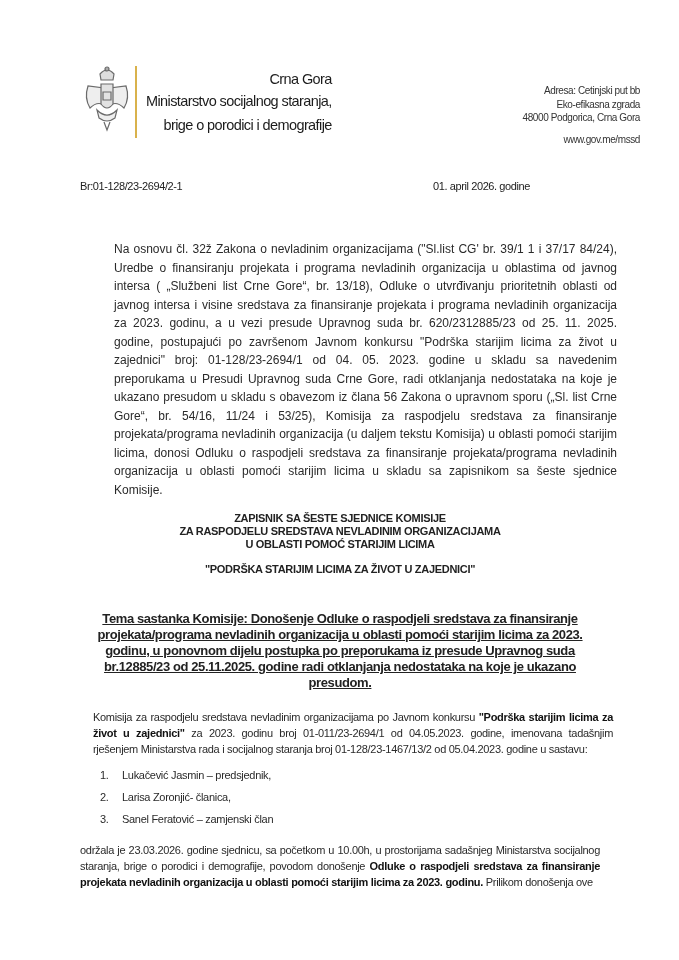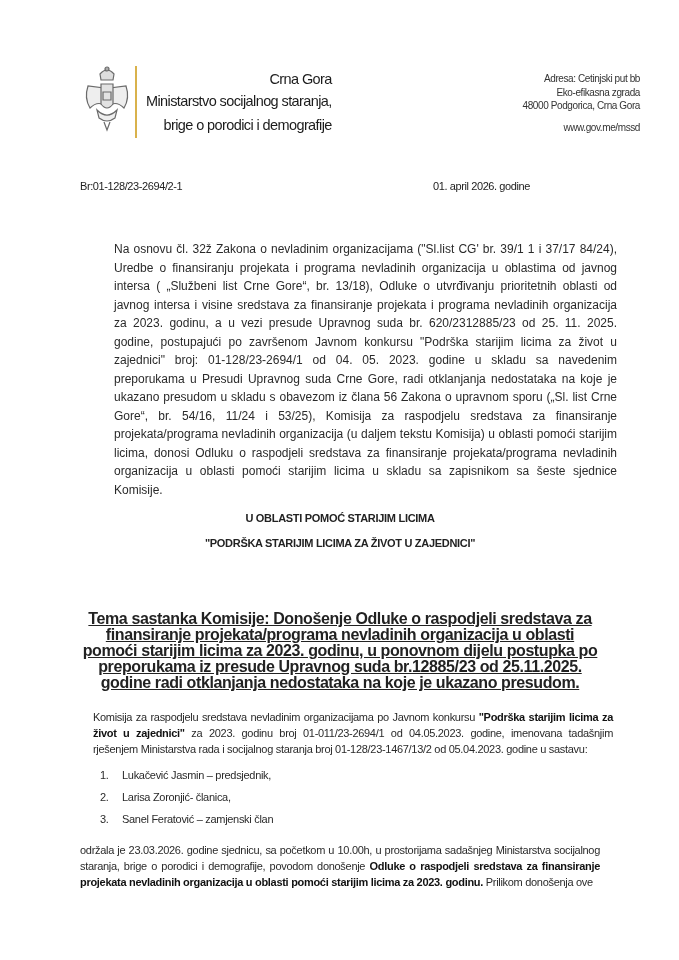--- a/index.html
+++ b/index.html
@@ -3,28 +3,28 @@
 <meta charset="utf-8">
 <style>
   html, body { margin:0; padding:0; background:#ffffff; }
   body { width:679px; height:960px; position:relative; overflow:hidden; color:#222; font-family:"Liberation Sans", sans-serif; }
   .abs { position:absolute; }
   .crest { left:82px; top:64px; width:50px; height:72px; }
   .gold-bar { left:135px; top:66px; width:2px; height:72px; background:#d9b24c; }
   .org { left:146px; top:68px; font-family:"Liberation Sans Narrow","Liberation Sans", sans-serif; font-size:14.5px; color:#1c1c1c; letter-spacing:-0.6px;text-align:right; }
   .org div { line-height:22px; }
   .org .l3 { margin-top:2px; }
-  .addr { right:39px; top:72px; text-align:right; font-size:10px; color:#333; letter-spacing:-0.4px; line-height:13.5px; }
+  .addr { right:39px; top:84px; text-align:right; font-size:10px; color:#333; letter-spacing:-0.4px; line-height:13.5px; }
   .addr .web { margin-top:8px; }
   .refno { left:80px; top:180px; font-size:11px; letter-spacing:-0.4px; color:#222;text-align:center; }
   .date { left:433px; top:180px; font-size:11px; letter-spacing:-0.4px; color:#222; }
   .intro { left:114px; top:240px; width:503px; font-size:12px; line-height:18.5px; text-align:justify; color:#2a2a2a; }
   .titles { left:80px; top:512px; width:520px; text-align:center; font-weight:bold; font-size:11px; line-height:13px; color:#222; letter-spacing:-0.3px; }
   .titles .gap { height:12px; }
-  .topic { left:80px; top:611px; width:520px; text-align:center; font-weight:bold; font-size:16px; line-height:16px; text-decoration:underline; color:#222; letter-spacing:-0.4px; }
+  .topic { left:80px; top:611px; width:520px; text-align:center; font-weight:bold; font-size:13px; line-height:16px; text-decoration:underline; color:#222; letter-spacing:-0.4px; }
   .para { left:80px; width:520px; font-size:11px; line-height:16px; text-align:justify; color:#2a2a2a; letter-spacing:-0.3px; }
   .p1 { top:709px;margin-left:13px; }
   .p2 { top:842px; }
   .members { left:100px; top:764px; font-size:11px; color:#2a2a2a; letter-spacing:-0.3px; }
   .members .m { height:22px; line-height:22px; display:flex; }
   .members .num { width:22px; }
   b { color:#111; }
 </style>
 </head>
 <body>
@@ -57,20 +57,22 @@
   <div>48000 Podgorica, Crna Gora</div>
   <div class="web">www.gov.me/mssd</div>
 </div>
 
 <div class="abs refno">Br:01-128/23-2694/2-1</div>
 <div class="abs date">01. april 2026. godine</div>
 
 <div class="abs intro">Na osnovu čl. 32ž Zakona o nevladinim organizacijama ("Sl.list CG' br. 39/1 1 i 37/17 84/24), Uredbe o finansiranju projekata i programa nevladinih organizacija u oblastima od javnog intersa ( „Službeni list Crne Gore“, br. 13/18), Odluke o utvrđivanju prioritetnih oblasti od javnog intersa i visine sredstava za finansiranje projekata i programa nevladinih organizacija za 2023. godinu, a u vezi presude Upravnog suda br. 620/2312885/23 od 25. 11. 2025. godine, postupajući po završenom Javnom konkursu "Podrška starijim licima za život u zajednici" broj: 01-128/23-2694/1 od 04. 05. 2023. godine u skladu sa navedenim preporukama u Presudi Upravnog suda Crne Gore, radi otklanjanja nedostataka na koje je ukazano presudom u skladu s obavezom iz člana 56 Zakona o upravnom sporu („Sl. list Crne Gore“, br. 54/16, 11/24 i 53/25),   Komisija za raspodjelu sredstava za finansiranje projekata/programa nevladinih organizacija (u daljem tekstu Komisija) u oblasti pomoći starijim licima, donosi Odluku o raspodjeli sredstava za finansiranje projekata/programa nevladinih organizacija u oblasti pomoći starijim licima u skladu sa zapisnikom sa šeste sjednice Komisije.</div>
 
 <div class="abs titles">
+  <div>ZAPISNIK SA ŠESTE SJEDNICE KOMISIJE</div>
+  <div>ZA RASPODJELU SREDSTAVA NEVLADINIM ORGANIZACIJAMA</div>
   <div>U OBLASTI POMOĆ STARIJIM LICIMA</div>
   <div class="gap"></div>
   <div>"PODRŠKA STARIJIM LICIMA ZA ŽIVOT U ZAJEDNICI"</div>
 </div>
 
 <div class="abs topic">Tema sastanka Komisije: Donošenje Odluke o raspodjeli sredstava za finansiranje projekata/programa nevladinih organizacija u oblasti pomoći starijim licima za 2023. godinu, u ponovnom dijelu postupka po preporukama iz presude Upravnog suda br.12885/23 od 25.11.2025. godine radi otklanjanja nedostataka na koje je ukazano presudom.</div>
 
 <div class="abs para p1">
   <span>Komisija za raspodjelu sredstava nevladinim organizacijama po Javnom konkursu </span><b>"Podrška starijim licima za život u zajednici"</b><span> za 2023. godinu broj 01-011/23-2694/1 od 04.05.2023. godine, imenovana tadašnjim rješenjem Ministarstva rada i socijalnog staranja broj 01-128/23-1467/13/2 od 05.04.2023. godine u sastavu:</span>
 </div>

